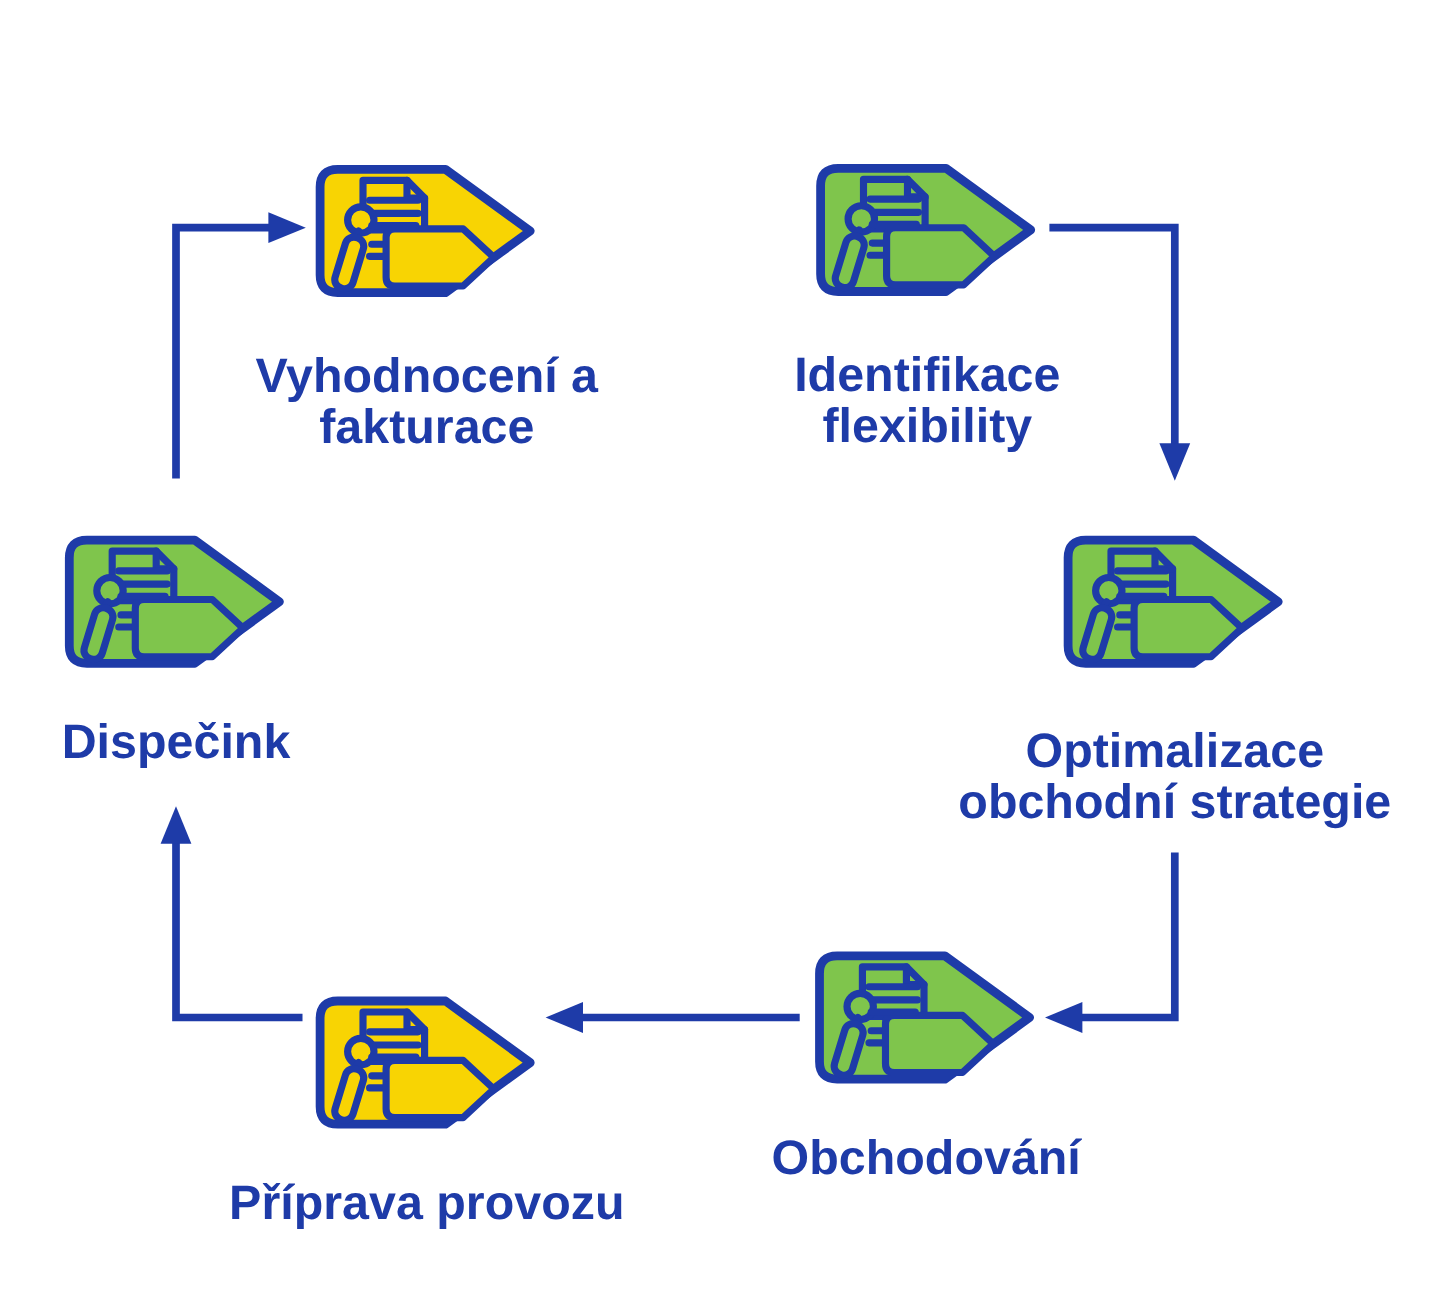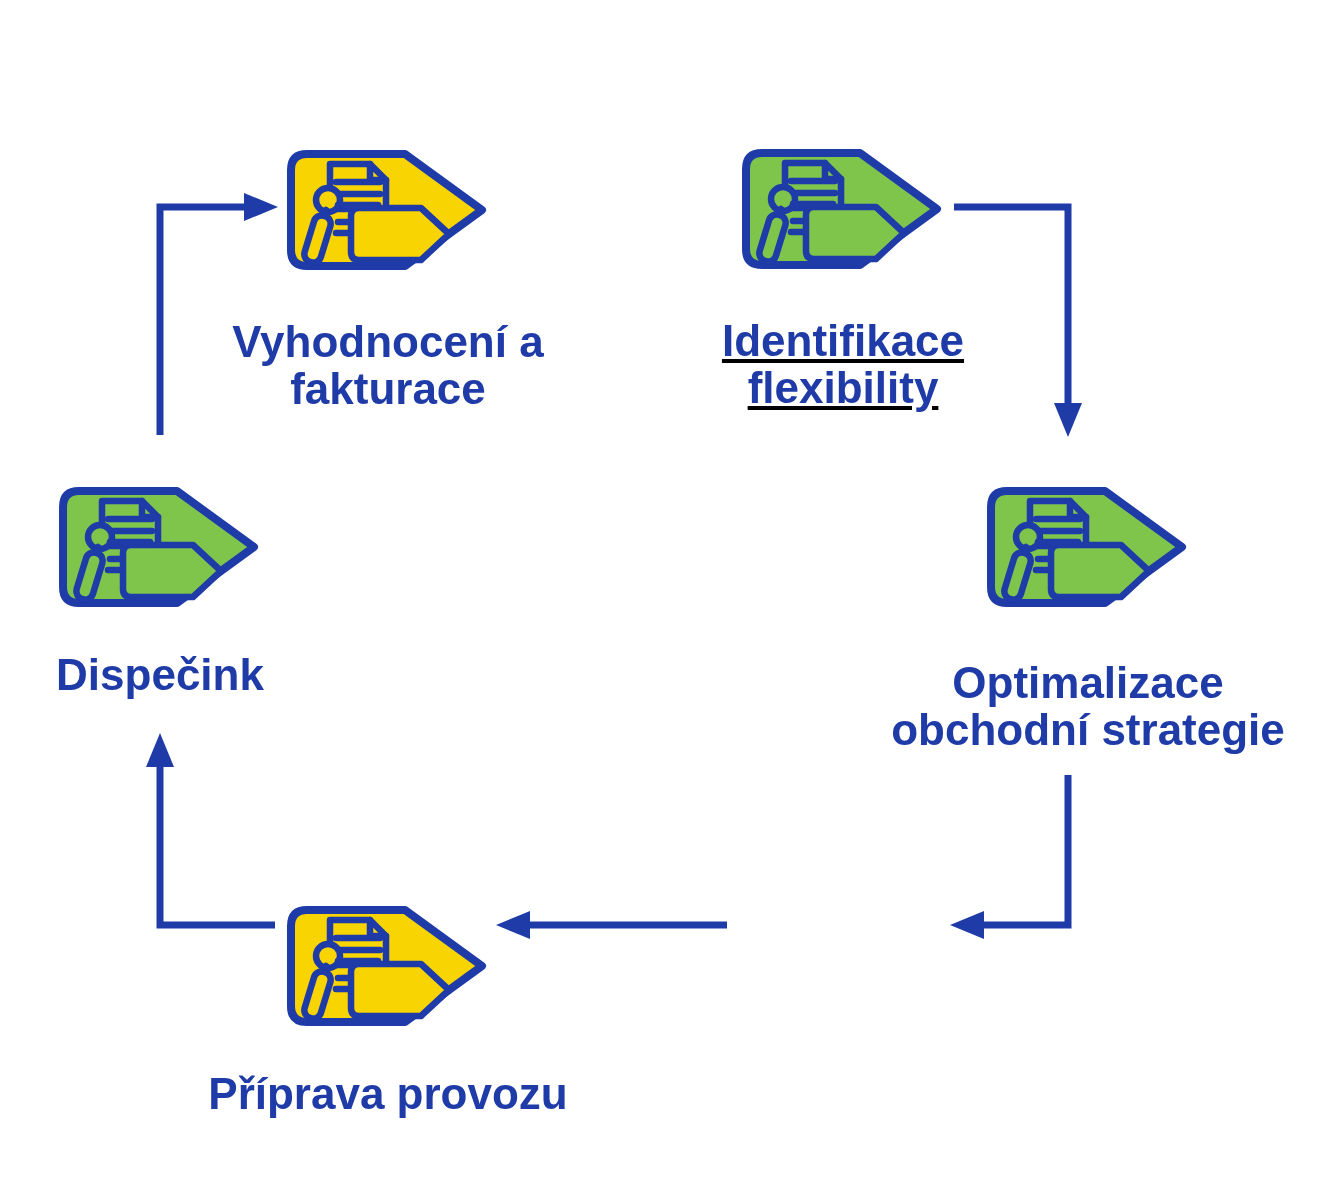--- a/index.html
+++ b/index.html
@@ -25,22 +25,22 @@
     line-height:47px;
     font-weight:700;
     color:#1e3ba8;
     white-space:pre-line;
   }
   .label--gap50 { margin-top:50px; }
   .label--gap42 { margin-top:42px; }
 
   
   .pos-vyhodnoceni  { left:178px;  top:148px; }
-  .pos-identifikace { left:633px;  top:147px;text-decoration:underline; }
-  .pos-optimalizace { left:878px;  top:485px; }
+  .pos-identifikace { left:633px;  top:147px; }
+  .pos-optimalizace { left:858px;  top:485px; }
   .pos-obchodovani  { left:632px;  top:863px; }
   .pos-priprava     { left:178px;  top:904px; }
   .pos-dispecink    { left:-50px;  top:485px; }
 
   .arrows {
     position:absolute; left:0; top:0;
     width:1324px; height:1191px;
     pointer-events:none;
   }
   .arrow-line { stroke:#1e3ba8; stroke-width:7; fill:none; }
@@ -110,20 +110,26 @@
   </div>
 
   <div class="node node--green pos-optimalizace">
     <svg class="icon" viewBox="0 0 206 124">
         <use href="#proc-icon"></use>
       </svg>
     <div class="label label--gap50">Optimalizace
 obchodní strategie</div>
   </div>
 
+  <div class="node node--green pos-obchodovani">
+    <svg class="icon" viewBox="0 0 206 124">
+        <use href="#proc-icon"></use>
+      </svg>
+    <div class="label label--gap42">Obchodování</div>
+  </div>
 
   <div class="node node--yellow pos-priprava">
     <svg class="icon" viewBox="0 0 206 124">
         <use href="#proc-icon"></use>
       </svg>
     <div class="label label--gap42">Příprava provozu</div>
   </div>
 
   <div class="node node--green pos-dispecink">
     <svg class="icon" viewBox="0 0 206 124">

